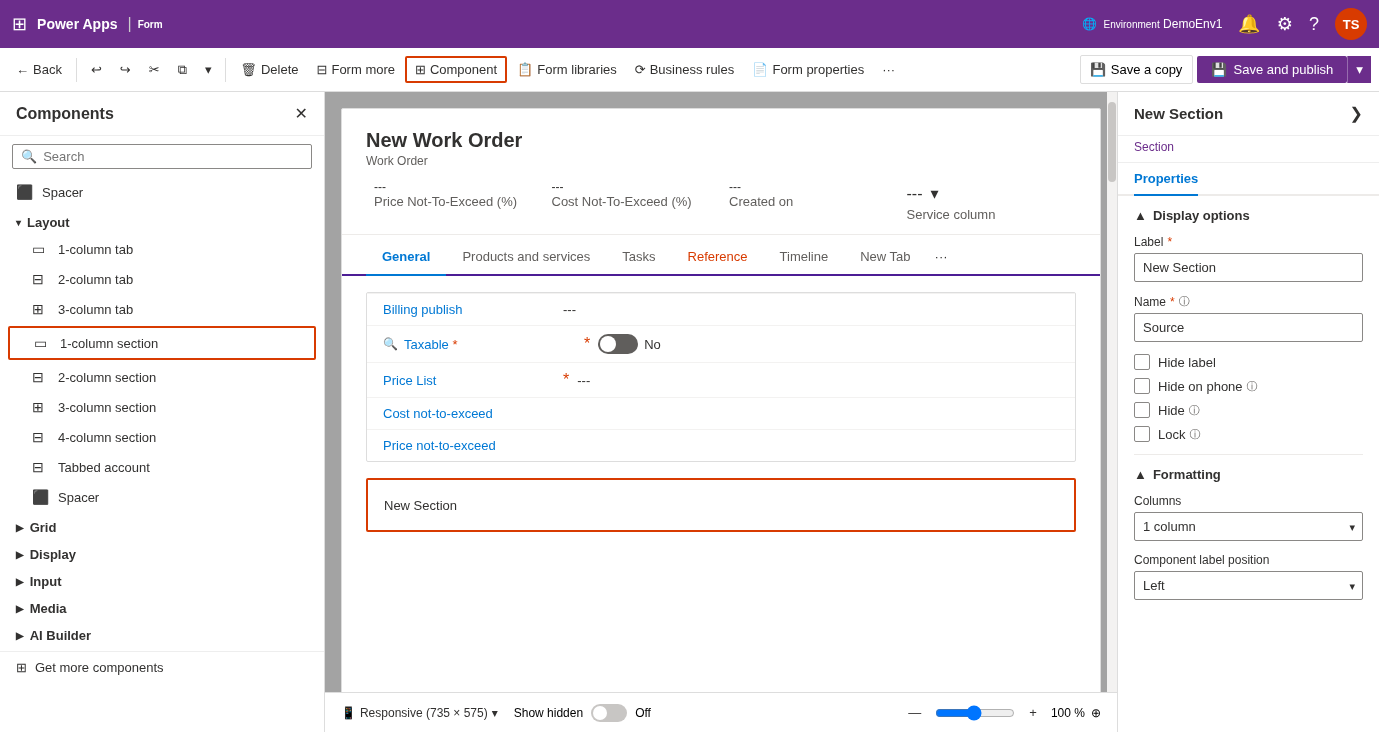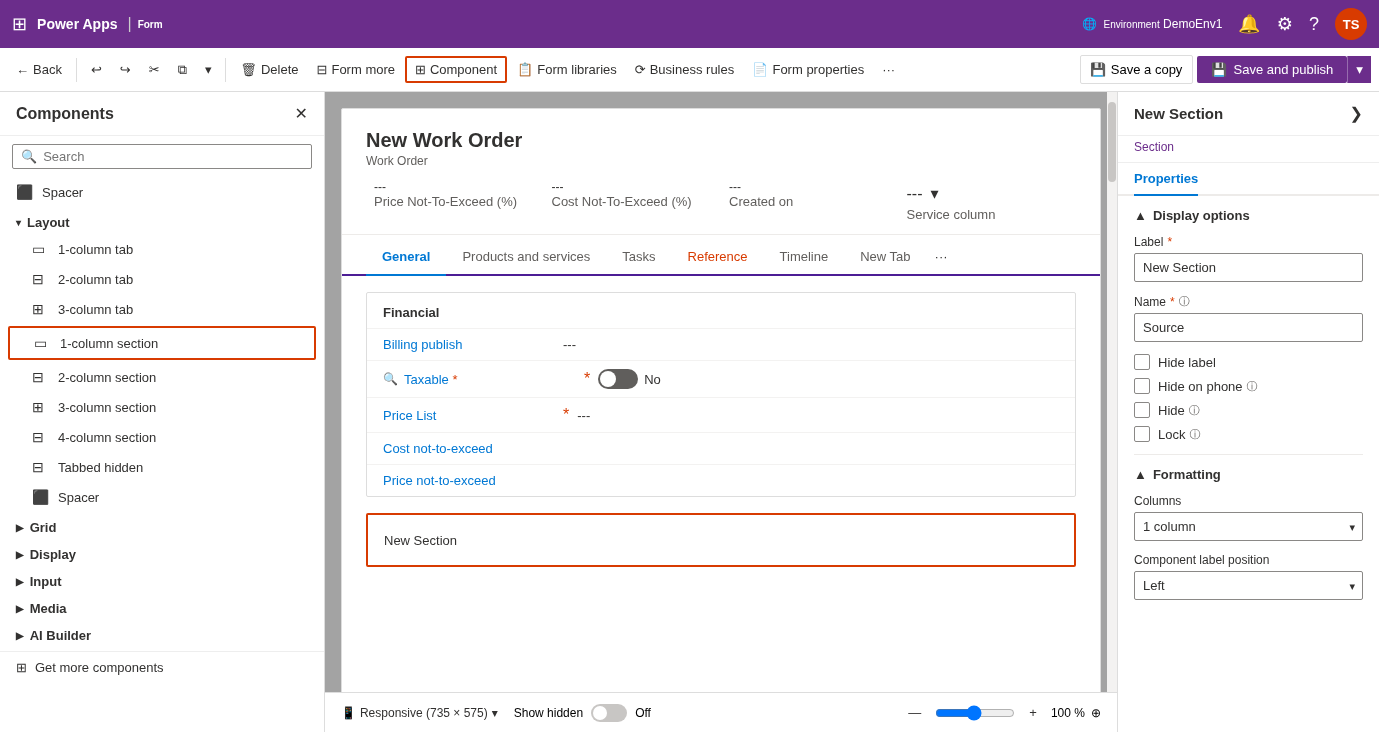--- a/index.html
+++ b/index.html
@@ -379,21 +379,21 @@
       <div class="comp-item" style="padding-left:32px;">
         <span class="comp-item-icon">⊞</span>
         <span>3-column section</span>
       </div>
       <div class="comp-item" style="padding-left:32px;">
         <span class="comp-item-icon">⊟</span>
         <span>4-column section</span>
       </div>
       <div class="comp-item" style="padding-left:32px;">
         <span class="comp-item-icon">⊟</span>
-        <span>Tabbed hidden</span>
+        <span>Tabbed account</span>
       </div>
       <div class="comp-item" style="padding-left:32px;">
         <span class="comp-item-icon">⬛</span>
         <span>Spacer</span>
       </div>
 
       <div class="comp-group">
         <span class="comp-group-chevron">▶</span>
         <span>Grid</span>
       </div>
@@ -458,21 +458,20 @@
           <div class="form-tab active">General</div>
           <div class="form-tab">Products and services</div>
           <div class="form-tab">Tasks</div>
           <div class="form-tab orange" style="color:#d83b01;">Reference</div>
           <div class="form-tab">Timeline</div>
           <div class="form-tab">New Tab</div>
           <div class="form-tab-more">···</div>
         </div>
 
         <div class="section-block">
-          <div class="section-title">Financial</div>
           <div class="section-field-row">
             <span class="section-field-label">Billing publish</span>
             <span class="section-field-value">---</span>
           </div>
           <div class="section-field-row">
             <span style="margin-right:6px;font-size:12px;">🔍</span>
             <span class="section-field-label required">Taxable</span>
             <span style="color:#d83b01;margin-right:8px;">*</span>
             <div class="toggle-wrap">
               <div class="toggle">

